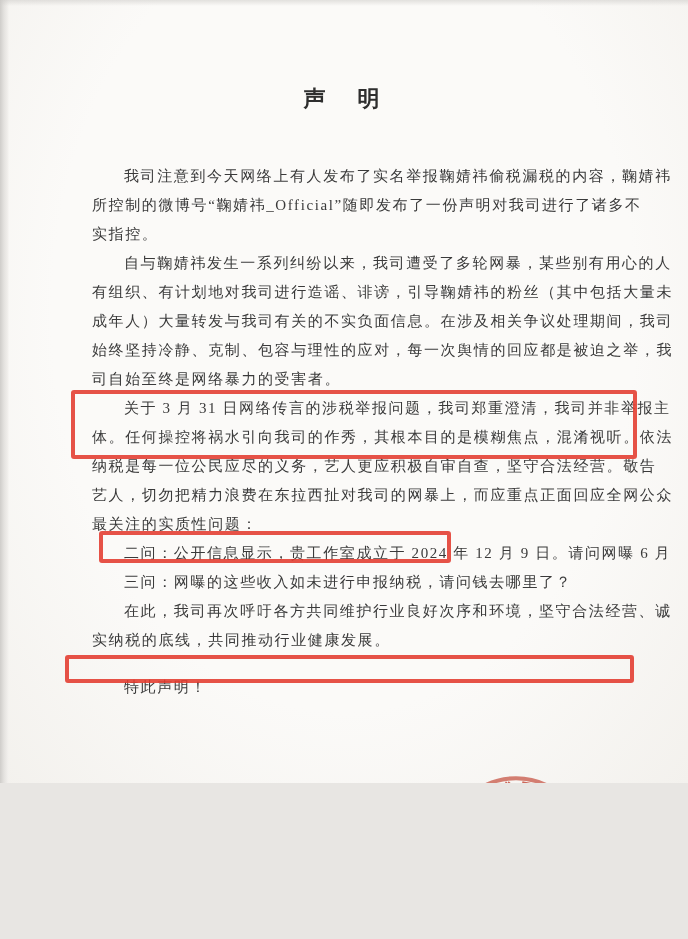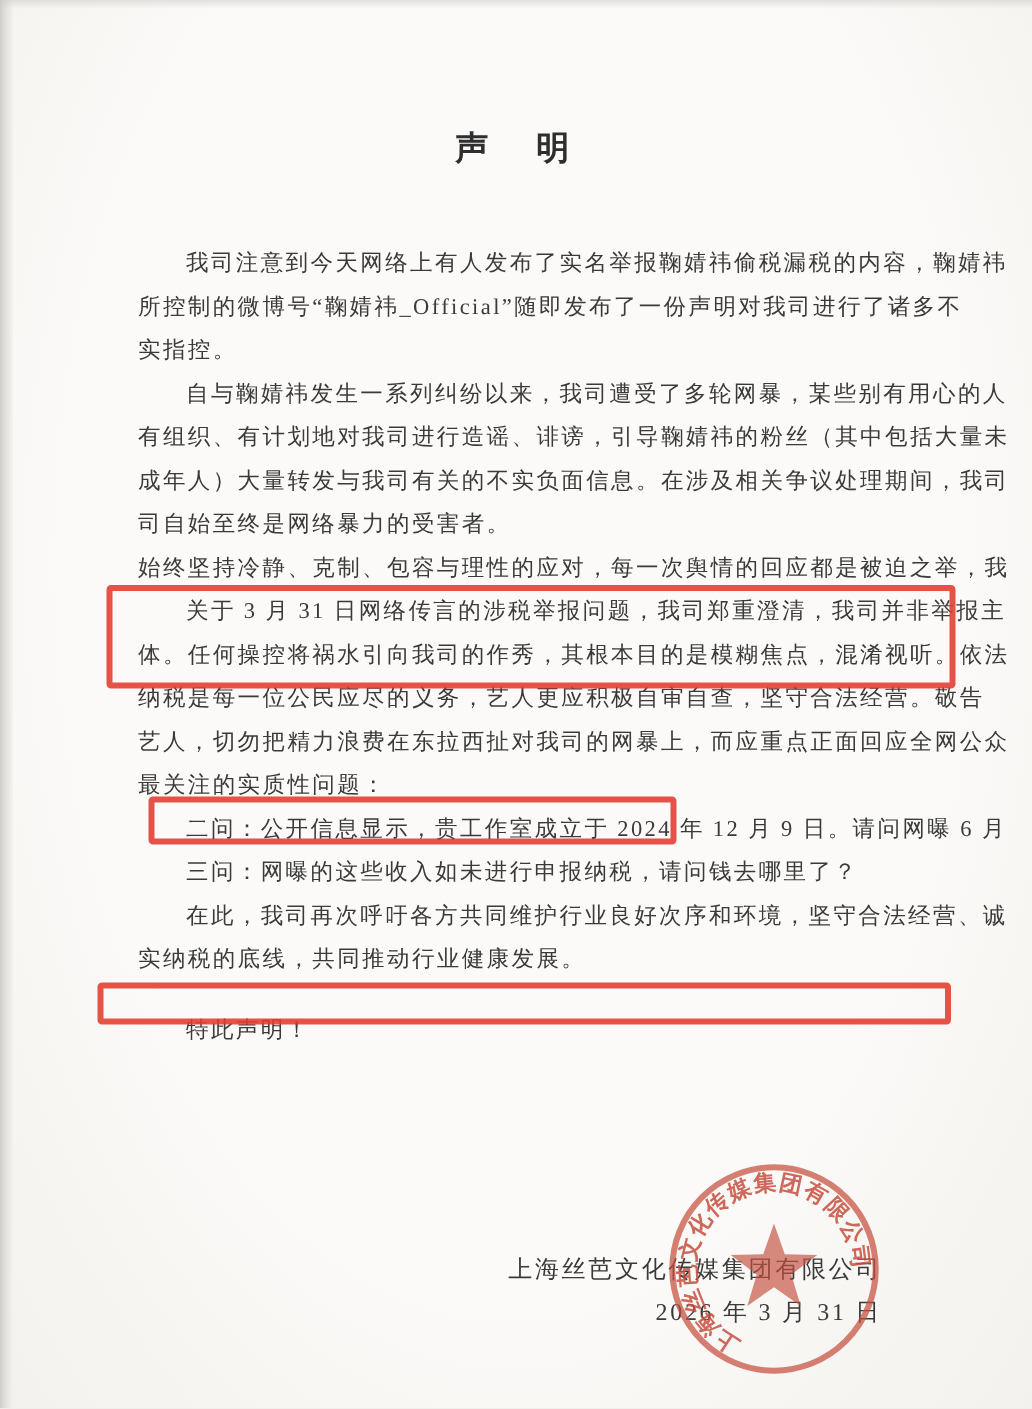--- a/index.html
+++ b/index.html
@@ -1,17 +1,17 @@
 <!DOCTYPE html>
 <html><head>
 <meta charset="utf-8">
 <style>
   html,body { margin:0; padding:0; background:#e8e6e3; }
   .page {
-    position:relative; width:688px; height:939px; margin:0 auto;
+    position:relative; width:688px; height:783px; margin:0 auto;
     background:#f9f7f4;
     background-image: radial-gradient(ellipse at 50% 40%, #fbfaf8 60%, #f3f1ed 100%);
     overflow:hidden;
     font-family:"Liberation Serif","DejaVu Serif",serif;
     color:#3a3a3a;
   }
   .scan-edge-left {
     position:absolute; left:0; top:0; bottom:0; width:9px;
     background:linear-gradient(90deg,#cfcdca 0,#e4e2df 4px,#f2f0ed 8px,rgba(249,247,244,0) 9px);
   }
@@ -61,22 +61,22 @@
   <div class="doc-title">声　明</div>
 
   <div class="body-text">
     <div class="line indent">我司注意到今天网络上有人发布了实名举报鞠婧祎偷税漏税的内容，鞠婧祎</div>
     <div class="line">所控制的微博号“鞠婧祎_Official”随即发布了一份声明对我司进行了诸多不</div>
     <div class="line">实指控。</div>
 
     <div class="line indent">自与鞠婧祎发生一系列纠纷以来，我司遭受了多轮网暴，某些别有用心的人</div>
     <div class="line">有组织、有计划地对我司进行造谣、诽谤，引导鞠婧祎的粉丝（其中包括大量未</div>
     <div class="line">成年人）大量转发与我司有关的不实负面信息。在涉及相关争议处理期间，我司</div>
+    <div class="line">始终坚持冷静、克制、包容与理性的应对，每一次舆情的回应都是被迫之举，我</div>
     <div class="line">司自始至终是网络暴力的受害者。</div>
-    <div class="line">始终坚持冷静、克制、包容与理性的应对，每一次舆情的回应都是被迫之举，我</div>
 
     <div class="line indent">关于 3 月 31 日网络传言的涉税举报问题，我司郑重澄清，我司并非举报主</div>
     <div class="line">体。任何操控将祸水引向我司的作秀，其根本目的是模糊焦点，混淆视听。依法</div>
     <div class="line">纳税是每一位公民应尽的义务，艺人更应积极自审自查，坚守合法经营。敬告</div>
     <div class="line">艺人，切勿把精力浪费在东拉西扯对我司的网暴上，而应重点正面回应全网公众</div>
     <div class="line">最关注的实质性问题：</div>
 
 
     <div class="line indent">二问：公开信息显示，贵工作室成立于 2024 年 12 月 9 日。请问网曝 6 月</div>
 

